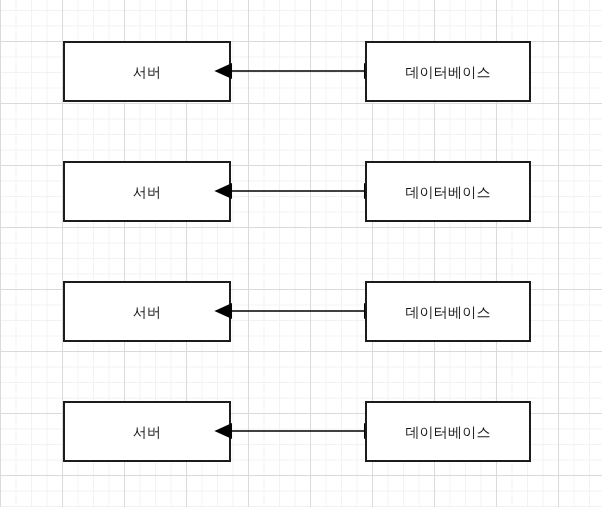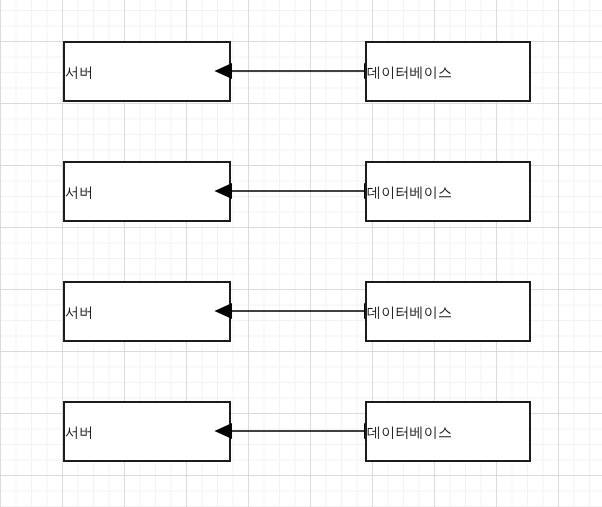--- a/index.html
+++ b/index.html
@@ -40,21 +40,21 @@
     pointer-events: none;
   }
 
   .node {
     position: absolute;
     box-sizing: border-box;
     border: 2px solid #1c1c1c;
     background: #ffffff;
     display: flex;
     align-items: center;
-    justify-content: flex-start;
+    justify-content: center;
   }
 
   .node-label {
     font-size: 14px;
     line-height: 1;
     color: #151515;
     letter-spacing: 0.2px;
     white-space: nowrap;
   }
 

